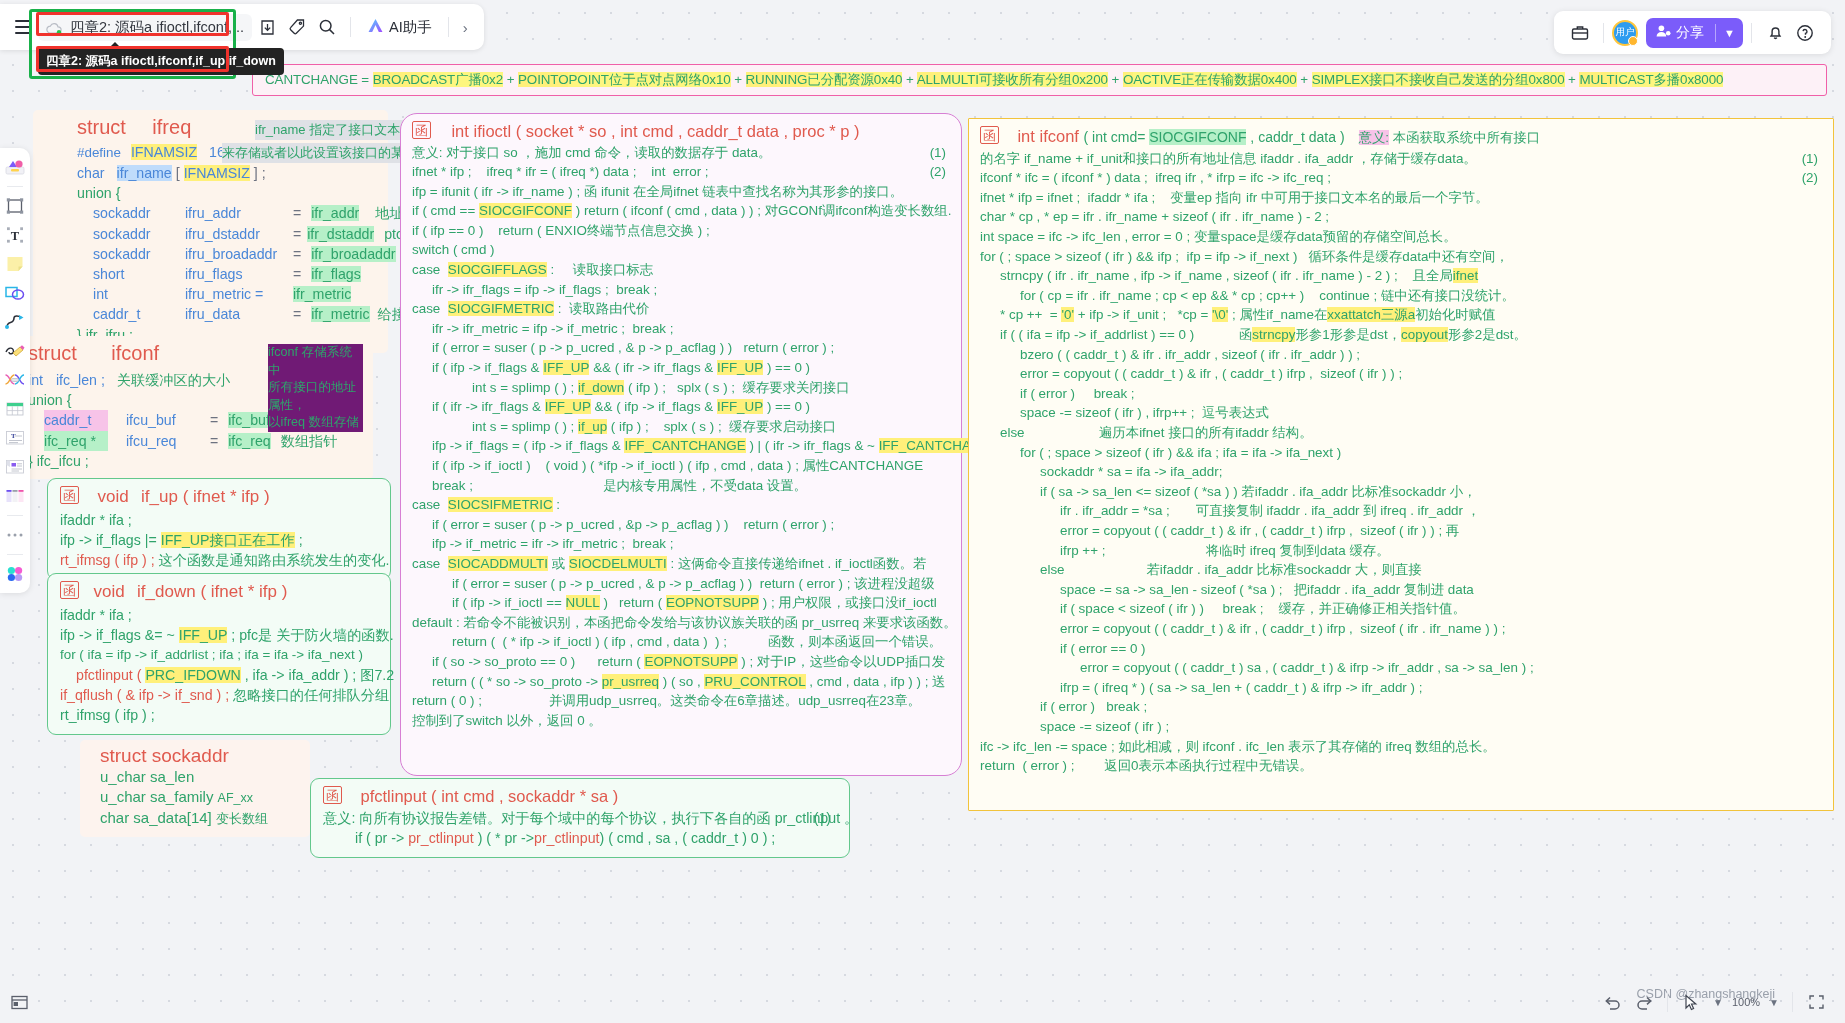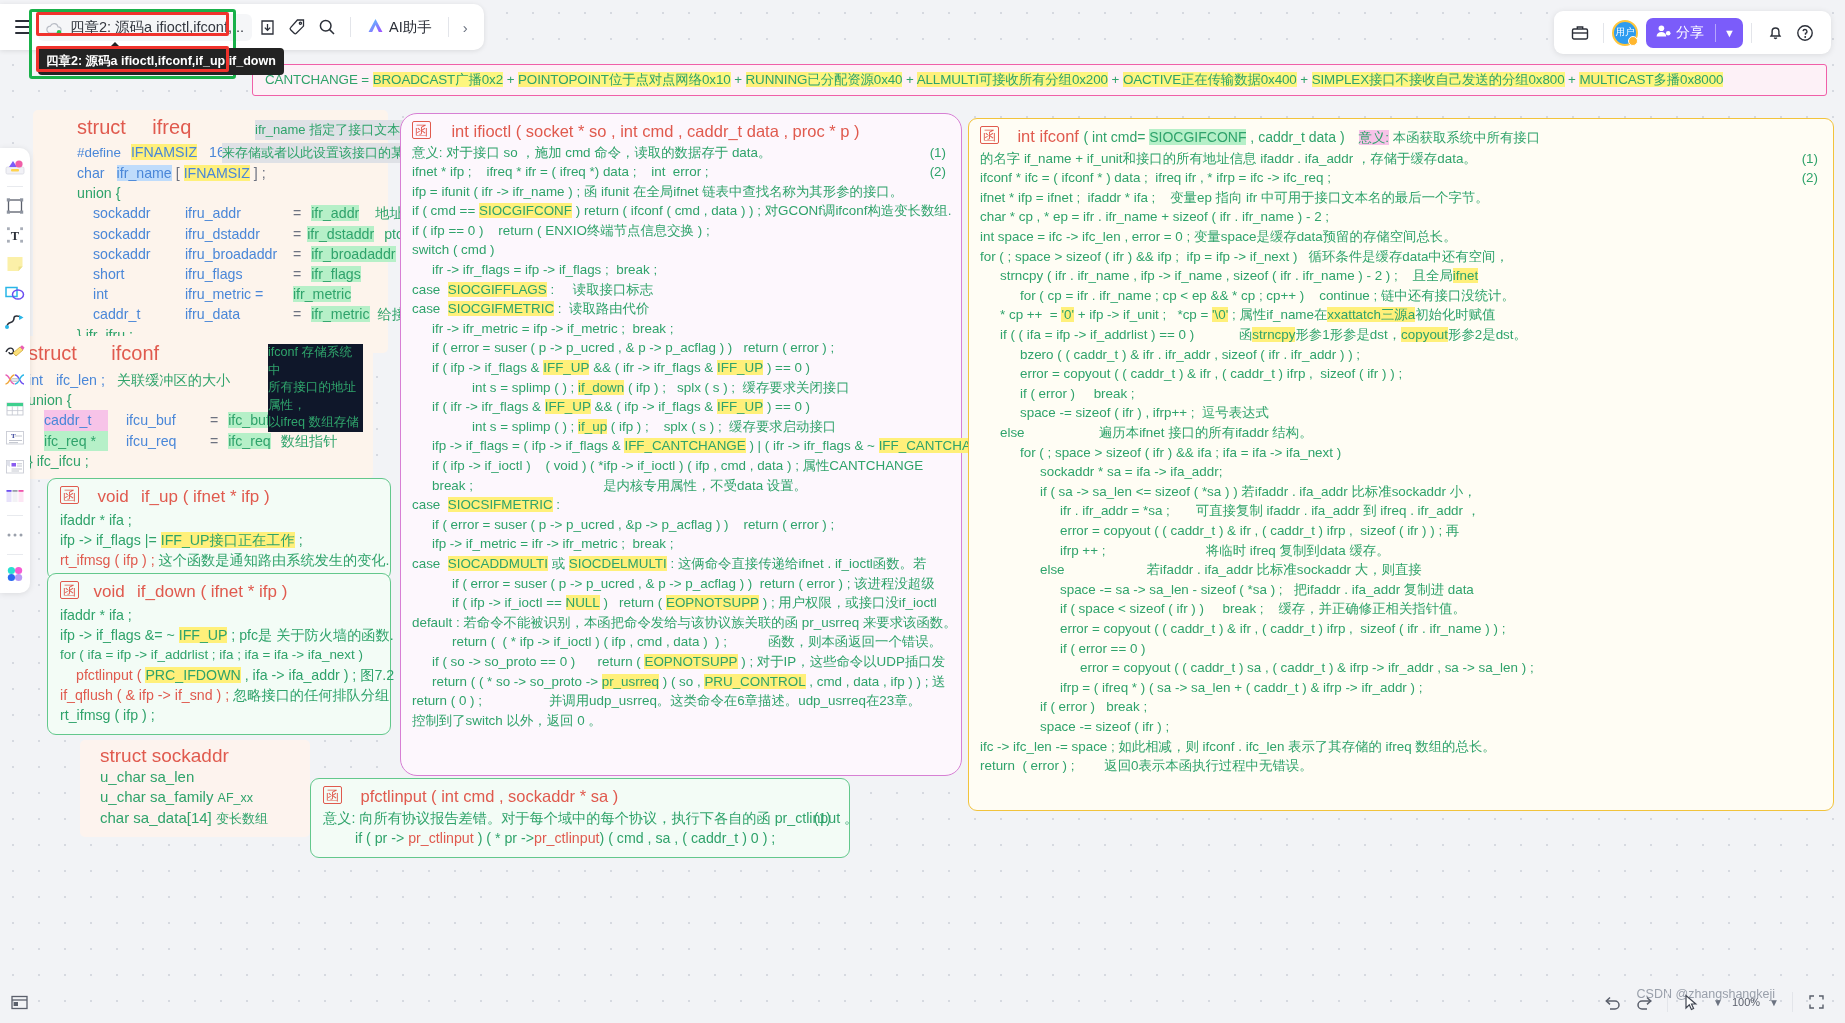--- a/index.html
+++ b/index.html
@@ -87,36 +87,36 @@
 
   
   .card { position:absolute; }
   .banner {
     border:1.6px solid #f05fa8; border-radius:3px; background:#fdf1f7;
     padding:6px 12px; font-size:13.4px; color:#2fa36b; white-space:nowrap;
     letter-spacing:-0.1px;
   }
   .hl-y { background:#fff07a; }
   .hl-g { background:#b6f0c8; }
-  .hl-o { background:#0f172a; }
+  .hl-o { background:#701a75; }
   .hl-p { background:#f7c3e8; }
   .hl-b { background:#bfdcfb; }
   .hl-gy{ background:#dfe1e6; }
   .red { color:#e05a4e; }
   .blue { color:#4a87d8; }
   .green{ color:#2fa36b; }
   .gray { color:#6d7280; }
 
   .box-ifreq { background:#fdf4ec; border-radius:5px; padding:6px 10px 8px; }
   .box-ifconf{ background:#fdf4ec; border-radius:5px; padding:6px 10px 8px; }
   .box-green { background:#f3fcf6; border:1.6px solid #63c88c; border-radius:9px;
                padding:7px 12px 9px; }
   .box-purple{ background:#fdf7fd; border:1.6px solid #d77fd4; border-radius:17px;
                padding:7px 11px 9px;}
-  .box-orange{ background:#fffdf4; border:1.6px solid #f2c33c; border-radius:9px;
+  .box-orange{ background:#fffdf4; border:1.6px solid #f2c33c; border-radius:1px;
                padding:7px 11px 9px;}
   .box-plain { background:#fdf3ee; border-radius:5px; padding:5px 12px 7px;}
 
   .hdr { font-size:20px; color:#e05a4e; }
   .hdr-sm{ font-size:17px; color:#e05a4e;}
   .ln { font-size:14.2px; color:#2fa36b; line-height:20.2px; white-space:nowrap;}
   .ln.sm { font-size:13.4px; line-height:19.6px;}
   .fnbox { display:inline-block; border:1.4px solid #e05a4e; color:#e05a4e;
      font-size:13px; line-height:13px; padding:1.5px 2px; border-radius:2px;
      vertical-align:2px;}
@@ -572,22 +572,22 @@
     <span class="fnbox">函</span>
     <span class="hdr-sm" style="margin-left:16px; font-size:16.5px;">int  ifioctl ( socket * so , int cmd , caddr_t  data , proc * p )</span>
   </div>
   <div id="ifioctl-lines">
       <div class="ln sm" style="position:relative; padding-left:0px"><span>意义:&nbsp;对于接口&nbsp;so&nbsp;，施加&nbsp;cmd&nbsp;命令，读取的数据存于&nbsp;data。</span><span style="position:absolute; right:4px; top:0">(1)</span></div>
       <div class="ln sm" style="position:relative; padding-left:0px"><span>ifnet&nbsp;*&nbsp;ifp&nbsp;;&nbsp;&nbsp;&nbsp;&nbsp;ifreq&nbsp;*&nbsp;ifr&nbsp;=&nbsp;(&nbsp;ifreq&nbsp;*)&nbsp;data&nbsp;;&nbsp;&nbsp;&nbsp;&nbsp;int&nbsp;&nbsp;error&nbsp;;</span><span style="position:absolute; right:4px; top:0">(2)</span></div>
       <div class="ln sm" style="position:relative; padding-left:0px"><span>ifp&nbsp;=&nbsp;ifunit&nbsp;(&nbsp;ifr&nbsp;-&gt;&nbsp;ifr_name&nbsp;)&nbsp;;&nbsp;函&nbsp;ifunit&nbsp;在全局ifnet&nbsp;链表中查找名称为其形参的接口。</span></div>
       <div class="ln sm" style="position:relative; padding-left:0px"><span>if&nbsp;(&nbsp;cmd&nbsp;==&nbsp;</span><span class="hl-y">SIOCGIFCONF</span><span>&nbsp;)&nbsp;return&nbsp;(&nbsp;ifconf&nbsp;(&nbsp;cmd&nbsp;,&nbsp;data&nbsp;)&nbsp;)&nbsp;;&nbsp;对GCONf调ifconf构造变长数组.</span></div>
       <div class="ln sm" style="position:relative; padding-left:0px"><span>if&nbsp;(&nbsp;ifp&nbsp;==&nbsp;0&nbsp;)&nbsp;&nbsp;&nbsp;&nbsp;return&nbsp;(&nbsp;ENXIO终端节点信息交换&nbsp;)&nbsp;;</span></div>
       <div class="ln sm" style="position:relative; padding-left:0px"><span>switch&nbsp;(&nbsp;cmd&nbsp;)</span></div>
+      <div class="ln sm" style="position:relative; padding-left:0px"><span>case&nbsp;&nbsp;</span><span class="hl-y">SIOCGIFFLAGS</span><span>&nbsp;:&nbsp;&nbsp;&nbsp;&nbsp;&nbsp;读取接口标志</span></div>
       <div class="ln sm" style="position:relative; padding-left:20px"><span>ifr&nbsp;-&gt;&nbsp;ifr_flags&nbsp;=&nbsp;ifp&nbsp;-&gt;&nbsp;if_flags&nbsp;;&nbsp;&nbsp;break&nbsp;;</span></div>
-      <div class="ln sm" style="position:relative; padding-left:0px"><span>case&nbsp;&nbsp;</span><span class="hl-y">SIOCGIFFLAGS</span><span>&nbsp;:&nbsp;&nbsp;&nbsp;&nbsp;&nbsp;读取接口标志</span></div>
       <div class="ln sm" style="position:relative; padding-left:0px"><span>case&nbsp;&nbsp;</span><span class="hl-y">SIOCGIFMETRIC</span><span>&nbsp;:&nbsp;&nbsp;读取路由代价</span></div>
       <div class="ln sm" style="position:relative; padding-left:20px"><span>ifr&nbsp;-&gt;&nbsp;ifr_metric&nbsp;=&nbsp;ifp&nbsp;-&gt;&nbsp;if_metric&nbsp;;&nbsp;&nbsp;break&nbsp;;</span></div>
       <div class="ln sm" style="position:relative; padding-left:20px"><span>if&nbsp;(&nbsp;error&nbsp;=&nbsp;suser&nbsp;(&nbsp;p&nbsp;-&gt;&nbsp;p_ucred&nbsp;,&nbsp;&amp;&nbsp;p&nbsp;-&gt;&nbsp;p_acflag&nbsp;)&nbsp;)&nbsp;&nbsp;&nbsp;return&nbsp;(&nbsp;error&nbsp;)&nbsp;;</span></div>
       <div class="ln sm" style="position:relative; padding-left:20px"><span>if&nbsp;(&nbsp;ifp&nbsp;-&gt;&nbsp;if_flags&nbsp;&amp;&nbsp;</span><span class="hl-y">IFF_UP</span><span>&nbsp;&amp;&amp;&nbsp;(&nbsp;ifr&nbsp;-&gt;&nbsp;ifr_flags&nbsp;&amp;&nbsp;</span><span class="hl-y">IFF_UP</span><span>&nbsp;)&nbsp;==&nbsp;0&nbsp;)</span></div>
       <div class="ln sm" style="position:relative; padding-left:60px"><span>int&nbsp;s&nbsp;=&nbsp;splimp&nbsp;(&nbsp;)&nbsp;;&nbsp;</span><span class="hl-y">if_down</span><span>&nbsp;(&nbsp;ifp&nbsp;)&nbsp;;&nbsp;&nbsp;&nbsp;splx&nbsp;(&nbsp;s&nbsp;)&nbsp;;&nbsp;&nbsp;缓存要求关闭接口</span></div>
       <div class="ln sm" style="position:relative; padding-left:20px"><span>if&nbsp;(&nbsp;ifr&nbsp;-&gt;&nbsp;ifr_flags&nbsp;&amp;&nbsp;</span><span class="hl-y">IFF_UP</span><span>&nbsp;&amp;&amp;&nbsp;(&nbsp;ifp&nbsp;-&gt;&nbsp;if_flags&nbsp;&amp;&nbsp;</span><span class="hl-y">IFF_UP</span><span>&nbsp;)&nbsp;==&nbsp;0&nbsp;)</span></div>
       <div class="ln sm" style="position:relative; padding-left:60px"><span>int&nbsp;s&nbsp;=&nbsp;splimp&nbsp;(&nbsp;)&nbsp;;&nbsp;</span><span class="hl-y">if_up</span><span>&nbsp;(&nbsp;ifp&nbsp;)&nbsp;;&nbsp;&nbsp;&nbsp;&nbsp;splx&nbsp;(&nbsp;s&nbsp;)&nbsp;;&nbsp;&nbsp;缓存要求启动接口</span></div>
       <div class="ln sm" style="position:relative; padding-left:20px"><span>ifp&nbsp;-&gt;&nbsp;if_flags&nbsp;=&nbsp;(&nbsp;ifp&nbsp;-&gt;&nbsp;if_flags&nbsp;&amp;&nbsp;</span><span class="hl-y">IFF_CANTCHANGE</span><span>&nbsp;)&nbsp;|&nbsp;(&nbsp;ifr&nbsp;-&gt;&nbsp;ifr_flags&nbsp;&amp;&nbsp;~&nbsp;</span><span class="hl-y">IFF_CANTCHANGE</span><span>&nbsp;)&nbsp;;</span></div>
       <div class="ln sm" style="position:relative; padding-left:20px"><span>if&nbsp;(&nbsp;ifp&nbsp;-&gt;&nbsp;if_ioctl&nbsp;)&nbsp;&nbsp;&nbsp;&nbsp;(&nbsp;void&nbsp;)&nbsp;(&nbsp;*ifp&nbsp;-&gt;&nbsp;if_ioctl&nbsp;)&nbsp;(&nbsp;ifp&nbsp;,&nbsp;cmd&nbsp;,&nbsp;data&nbsp;)&nbsp;;&nbsp;属性CANTCHANGE</span></div>
       <div class="ln sm" style="position:relative; padding-left:20px"><span>break&nbsp;;&nbsp;&nbsp;&nbsp;&nbsp;&nbsp;&nbsp;&nbsp;&nbsp;&nbsp;&nbsp;&nbsp;&nbsp;&nbsp;&nbsp;&nbsp;&nbsp;&nbsp;&nbsp;&nbsp;&nbsp;&nbsp;&nbsp;&nbsp;&nbsp;&nbsp;&nbsp;&nbsp;&nbsp;&nbsp;&nbsp;&nbsp;&nbsp;&nbsp;&nbsp;&nbsp;是内核专用属性，不受data&nbsp;设置。</span></div>

